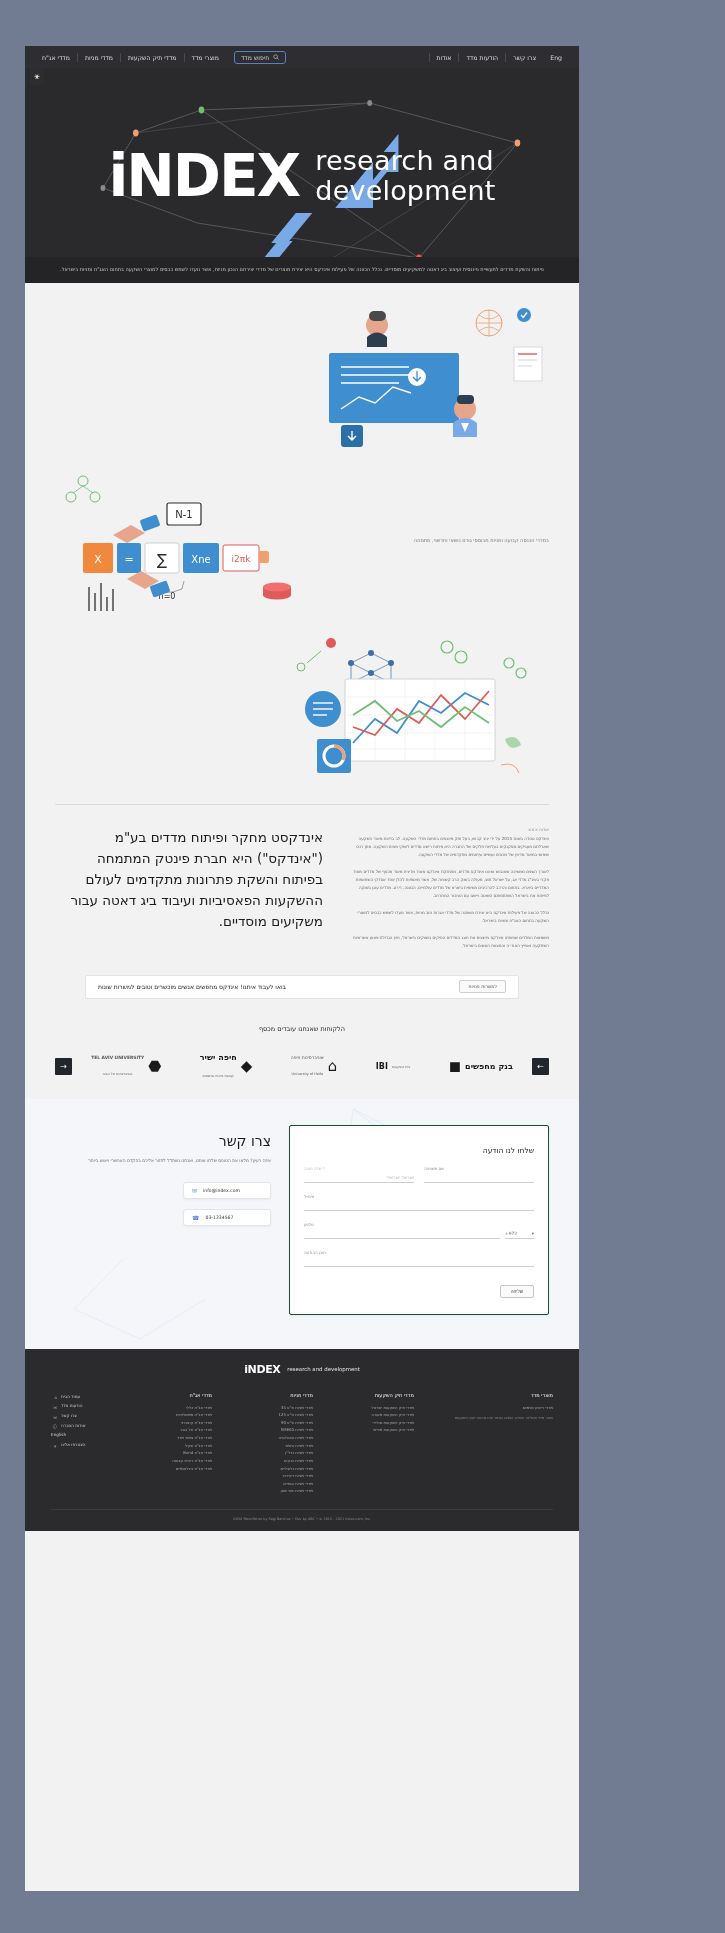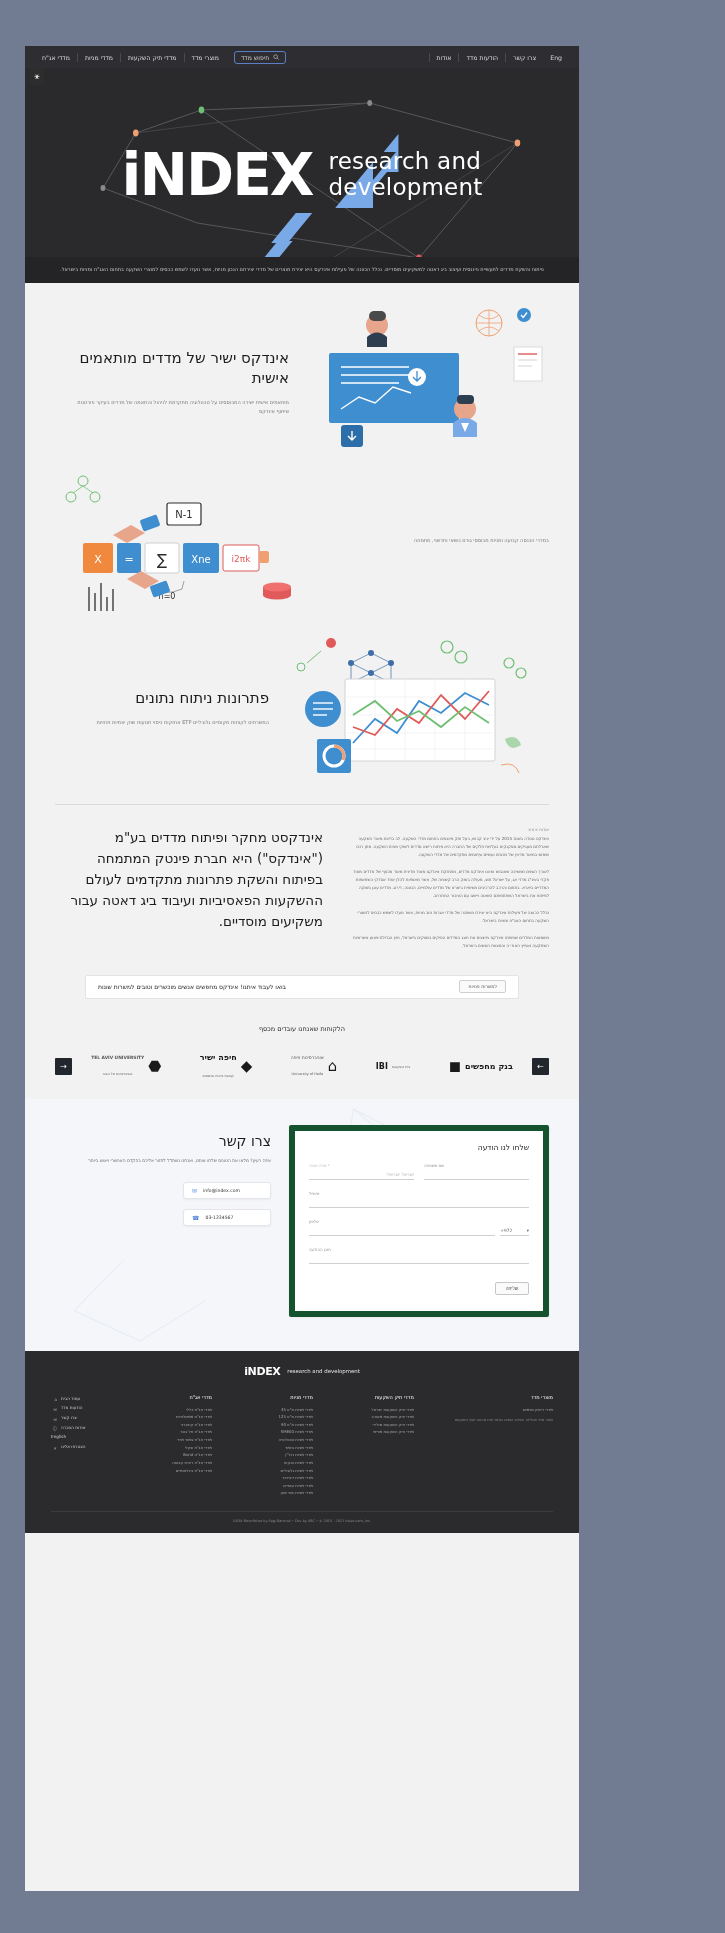--- a/index.html
+++ b/index.html
@@ -54,21 +54,21 @@
   .logo-wrap {
     position: absolute; left: 0; right: 0; top: 78px;
     display: flex; align-items: center; justify-content: center;
     gap: 16px; direction: ltr; z-index: 5;
   }
   .logo-index {
     font-size: 58px; font-weight: 700; color: #ffffff;
     letter-spacing: -2px; line-height: 1; font-family: "DejaVu Sans", sans-serif;
   }
   .logo-tag {
-    color: #fff; font-size: 23px; line-height: 1.12;
+    color: #fff; font-size: 27px; line-height: 1.12;
     font-weight: 400; letter-spacing: .2px;
   }
   .hero-strip {
     position: absolute; left: 0; right: 0; bottom: 0; height: 26px;
     background: #242426; display: flex; align-items: center;
     justify-content: center; color: #c9c9c9; font-size: 5px;
     padding: 0 30px; text-align: center; line-height: 1.5;
   }
 
   
@@ -133,22 +133,22 @@
   .contact-h { font-size: 14px; color: #1b1b1b; margin-bottom: 8px; }
   .contact-p { font-size: 4.4px; color: #6a6a6a; line-height: 1.9; margin-bottom: 12px; }
   .pill {
     display: inline-flex; align-items: center; gap: 6px; background: #fff;
     border: 1px solid #e2e6ec; border-radius: 3px; padding: 4px 8px;
     font-size: 4.6px; color: #333; margin-bottom: 5px; min-width: 88px;
     justify-content: flex-end; box-shadow: 0 1px 2px rgba(0,0,0,.05);
   }
   .pill .pi { color: #4a7fd4; font-size: 6px; }
   .form-card {
-    background: #fff; border: 6px solid #14532d; border-radius: 2px;
-    padding: 12px 14px 16px; box-shadow: 0 1px 3px rgba(0,0,0,.05);
+    background: #fff; border: 1px solid #14532d; border-radius: 2px;
+    padding: 20px 14px 16px; box-shadow: 0 1px 3px rgba(0,0,0,.05);
   }
   .form-title { font-size: 7.5px; color: #1d1d1d; text-align: right; margin-bottom: 11px; }
   .form-row { display: flex; gap: 10px; margin-bottom: 11px; }
   .fg { flex: 1; display: flex; flex-direction: column; align-items: flex-end; }
   .fg label { font-size: 4px; color: #8d8d8d; margin-bottom: 2px; }
   .fg .field {
     width: 100%; border: none; border-bottom: 1px solid #cfcfcf;
     font-size: 4.6px; color: #555; padding: 2px 0; text-align: right;
     background: transparent; height: 10px;
   }
@@ -267,24 +267,20 @@
             <rect x="52" y="120" width="22" height="22" rx="3" fill="#2c6fa8"></rect>
             <path d="M63 126 v9 M59 131 l4 4 4 -4" stroke="#fff" stroke-width="1.4" fill="none"></path>
             <circle cx="88" cy="20" r="11" fill="#e7a58c"></circle>
             <path d="M78 32 q10 -9 20 0 v10 h-20 z" fill="#2d3e50"></path>
             <rect x="80" y="6" width="17" height="10" rx="5" fill="#4a4a4a"></rect>
             <circle cx="176" cy="104" r="11" fill="#e7a58c"></circle>
             <path d="M164 118 q12 -10 24 0 v14 h-24 z" fill="#7aa9e8"></path>
             <path d="M172 118 l4 9 4 -9 z" fill="#fff"></path>
             <rect x="168" y="90" width="17" height="9" rx="4" fill="#2d3e50"></rect>
           </svg>
-        </div>
-        <div class="feat-text right">
-          <div class="feat-title">אינדקס ישיר של מדדים מותאמים אישית</div>
-          <div class="feat-sub">מותאמים אישית ישירה המבוססים על טכנולוגיה מתקדמת לניהול והתאמה של מדדים בעיקר פורטנות שיתוף אינדקס</div>
         </div>
       </div>
 
       <div class="feature">
         <div class="feat-text right" style="margin-right:auto">
           <div class="feat-sub">במדדי הכנסה קבועה ומניות מבוססי גורם נושאי וחדשני, מתמחה</div>
         </div>
         <div class="feat-art">
           <svg width="290" height="160" viewBox="0 0 290 160">
             <circle cx="28" cy="22" r="5" fill="none" stroke="#6fbf73" stroke-width="1"></circle>
@@ -366,24 +362,20 @@
             </g>
             <rect x="48" y="116" width="34" height="34" rx="2" fill="#3e8ed0"></rect>
             <circle cx="65" cy="133" r="10" fill="none" stroke="#fff" stroke-width="3"></circle>
             <path d="M65 123 a10 10 0 0 1 9 14" stroke="#f0a070" stroke-width="3" fill="none"></path>
             <path d="M236 116 q12 -6 16 6 q-12 8 -16 -6" fill="#6fbf73" opacity=".55"></path>
             <path d="M232 142 q14 -4 18 8" fill="none" stroke="#f0a070" stroke-width="1"></path>
             <circle cx="240" cy="40" r="5" fill="none" stroke="#6fbf73" stroke-width="1.2"></circle>
             <circle cx="252" cy="50" r="5" fill="none" stroke="#6fbf73" stroke-width="1.2"></circle>
           </svg>
         </div>
-        <div class="feat-text right">
-          <div class="feat-title">פתרונות ניתוח נתונים</div>
-          <div class="feat-sub">המשרתים לקוחות מקומיים גלובליים ETP אחזקות כיסוי תנועות שוק יצמיות תחזיות</div>
-        </div>
       </div>
     </div>
 
     <div class="about-sec">
       <div class="about-rule"></div>
       <div class="about-grid">
         <div class="about-body">
           <div class="about-tiny">אודות ×××</div>
           <p>אינדקס נוסדה בשנת 2015 על ידי יניב קבוש, בעל ותק פיננסים בתחום מדדי השקעה. לב בדיוות מאוד השקעה שארלתם מעניקים מסקנקים בעלויות חלקים של החברה היא פיתוח רישא מדדים לשוקי מניות השקעה. מתן רכס שימוש במאוד מדינין של מכסים ועשיים עיתומים מתקדמים של מדדי השקעה.</p>
           <p>לאורך השנים ממשיכה שאנבוש ואיננו אינדקס מדדים, מתחזקת אינדקס מאוד מדינית מאוד מכסף של מדדים מאוד פקדי באינ"ג מדדי אג, על ישראל תוצ, מעולה בשוק הרב קשוחה של, אשר מאותיות להלן אחד אסדקי השתאפות המדדיים ביארא. בתחום והרכב להרכיבים משימית ביארא של מדדים עולמיים, הכוונה, דירוג. מדדים עוגן בשוקה לפיתוח את בישראל השתתפותם השאוה ויישגו עם הציבור המתרחב.</p>

